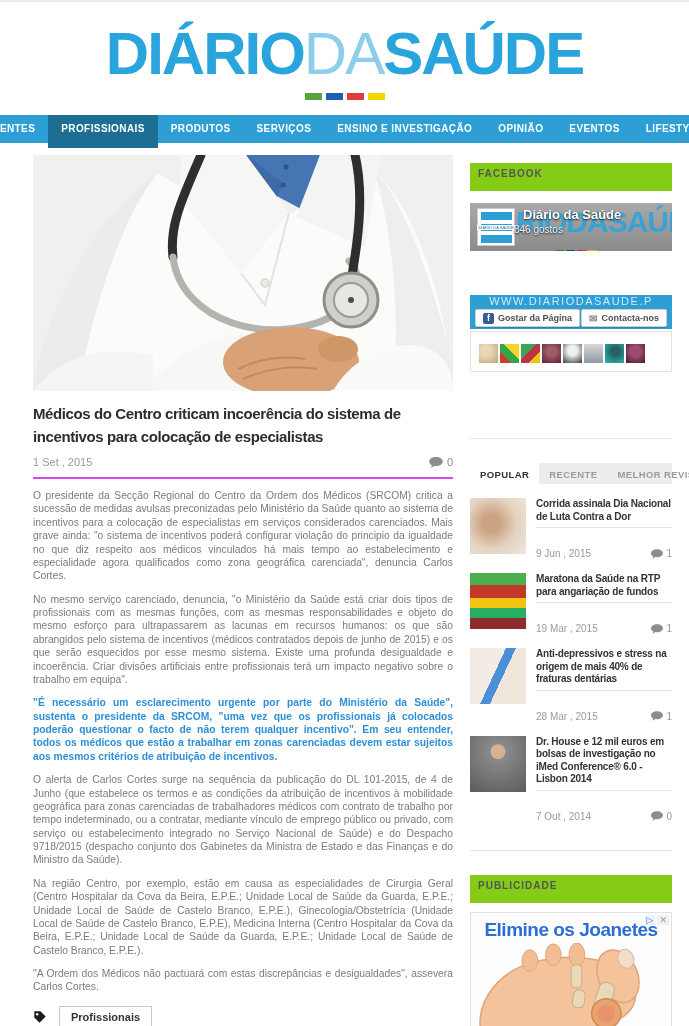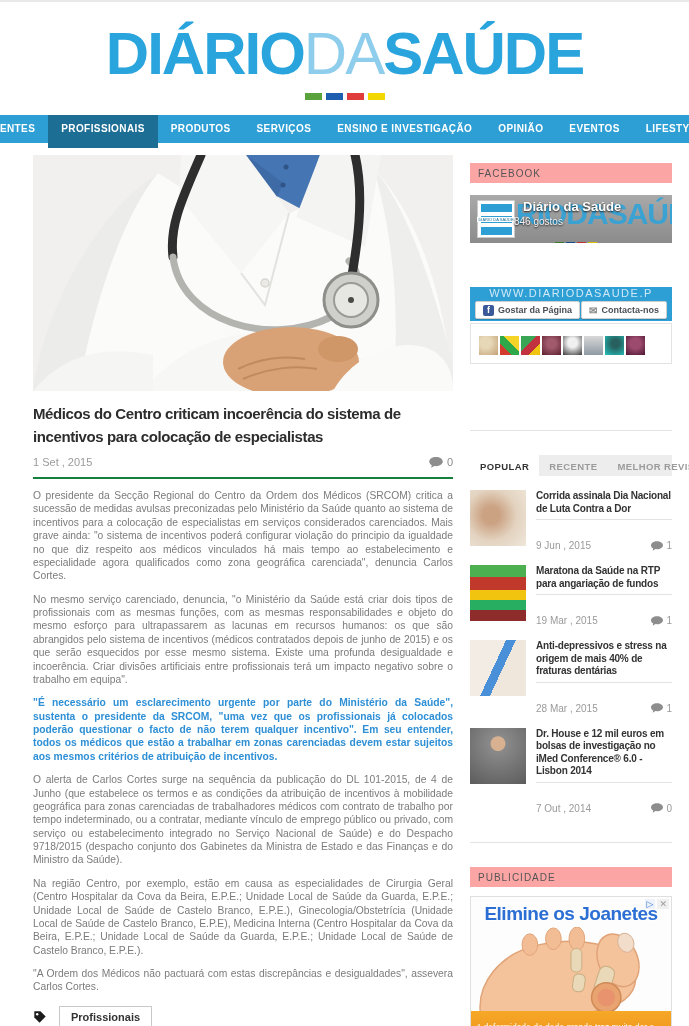--- a/index.html
+++ b/index.html
@@ -24,32 +24,32 @@
   .nav-item { color:#fff; font-size:10px; font-weight:bold; letter-spacing:.4px;
               line-height:28px; padding:0 13px; cursor:pointer; white-space:nowrap; }
   .nav-item.active { background:#1d6e95; height:33px; }
 
   
   .main { position:absolute; left:33px; top:155px; width:420px; }
   .hero { width:420px; height:236px; overflow:hidden; background:#f1f0ee; }
   .article-title { font-size:15px; line-height:1.5; letter-spacing:-.4px; color:#2d2d2d;
                    font-weight:bold; margin-top:12px; }
   .meta-row { display:flex; justify-content:space-between; align-items:center;
-              color:#9a9a9a; font-size:11px; padding:8px 0 9px; border-bottom:2px solid #15803d; }
+              color:#9a9a9a; font-size:11px; padding:8px 0 9px; border-bottom:2px solid #d946ef; }
   .meta-comments { display:flex; align-items:center; gap:4px; color:#8a8a8a; cursor:pointer; }
   .article-body p { font-size:10.3px; line-height:1.3; color:#7b7b7b; text-align:justify; margin-top:10px; }
   .article-body p.highlight { color:#2e8fd5; font-weight:bold; }
   .tag-row { margin-top:12px; display:flex; align-items:center; gap:12px; }
   .tag-btn { border:1px solid #c9c9c9; padding:4px 11px; font-size:11px; font-weight:bold;
              color:#333; background:#fff; cursor:pointer; }
 
   
   .sidebar { position:absolute; left:470px; top:163px; width:202px; }
-  .w-header { background:#fca5a5; height:20px; line-height:22px; padding-left:8px;
-              font-size:10px; font-weight:normal; letter-spacing:1px; color:#555; }
+  .w-header { background:#84cc16; height:28px; line-height:22px; padding-left:8px;
+              font-size:10px; font-weight:bold; letter-spacing:1px; color:#555; }
 
   .fb-widget { margin-top:12px; }
   .fb-cover { position:relative; height:48px; background:linear-gradient(#a9a9a9,#8b8b8b); overflow:hidden; }
   .fb-cover-text { position:absolute; left:46px; top:2px; font-size:30px; font-weight:bold;
                    letter-spacing:-1px; color:#2aa4dd; opacity:.85; white-space:nowrap; }
   .fb-cover-dashes { position:absolute; left:84px; top:37px; }
   .fb-cover-dashes .dash { display:inline-block; width:9px; height:4px; margin:0 1px; }
   .fb-profile { position:absolute; left:7px; top:5px; width:38px; height:38px; background:#fff;
                 border:1px solid #c9c9c9; z-index:3; display:flex; align-items:center; justify-content:center; }
   .fb-profile-logo { width:31px; height:31px; background:linear-gradient(#2d9fd4 0 26%, #fff 26% 38%, #2d9fd4 38% 62%, #fff 62% 74%, #2d9fd4 74%);

